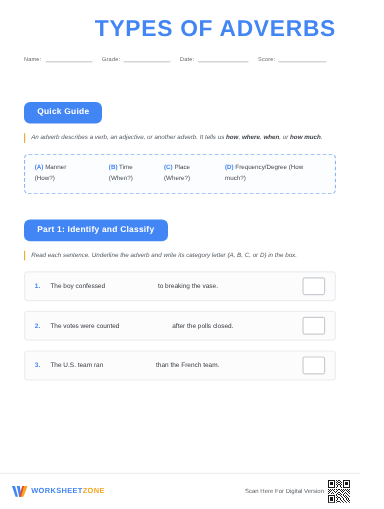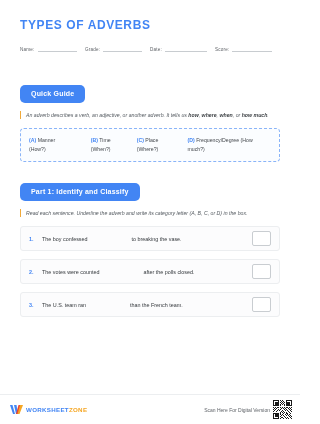--- a/index.html
+++ b/index.html
@@ -19,23 +19,23 @@
     height: 424px;
     box-sizing: border-box;
     padding: 0 20px;
     position: relative;
     display: flex;
     flex-direction: column;
   }
 
   
   .title {
-    text-align: left;
+    text-align: right;
     color: #4285f4;
-    font-size: 12px;
+    font-size: 19px;
     font-weight: bold;
     letter-spacing: 0.6px;
     margin-top: 17px;
     line-height: 16px;
   }
 
   
   .meta-row {
     display: flex;
     margin-top: 11px;

